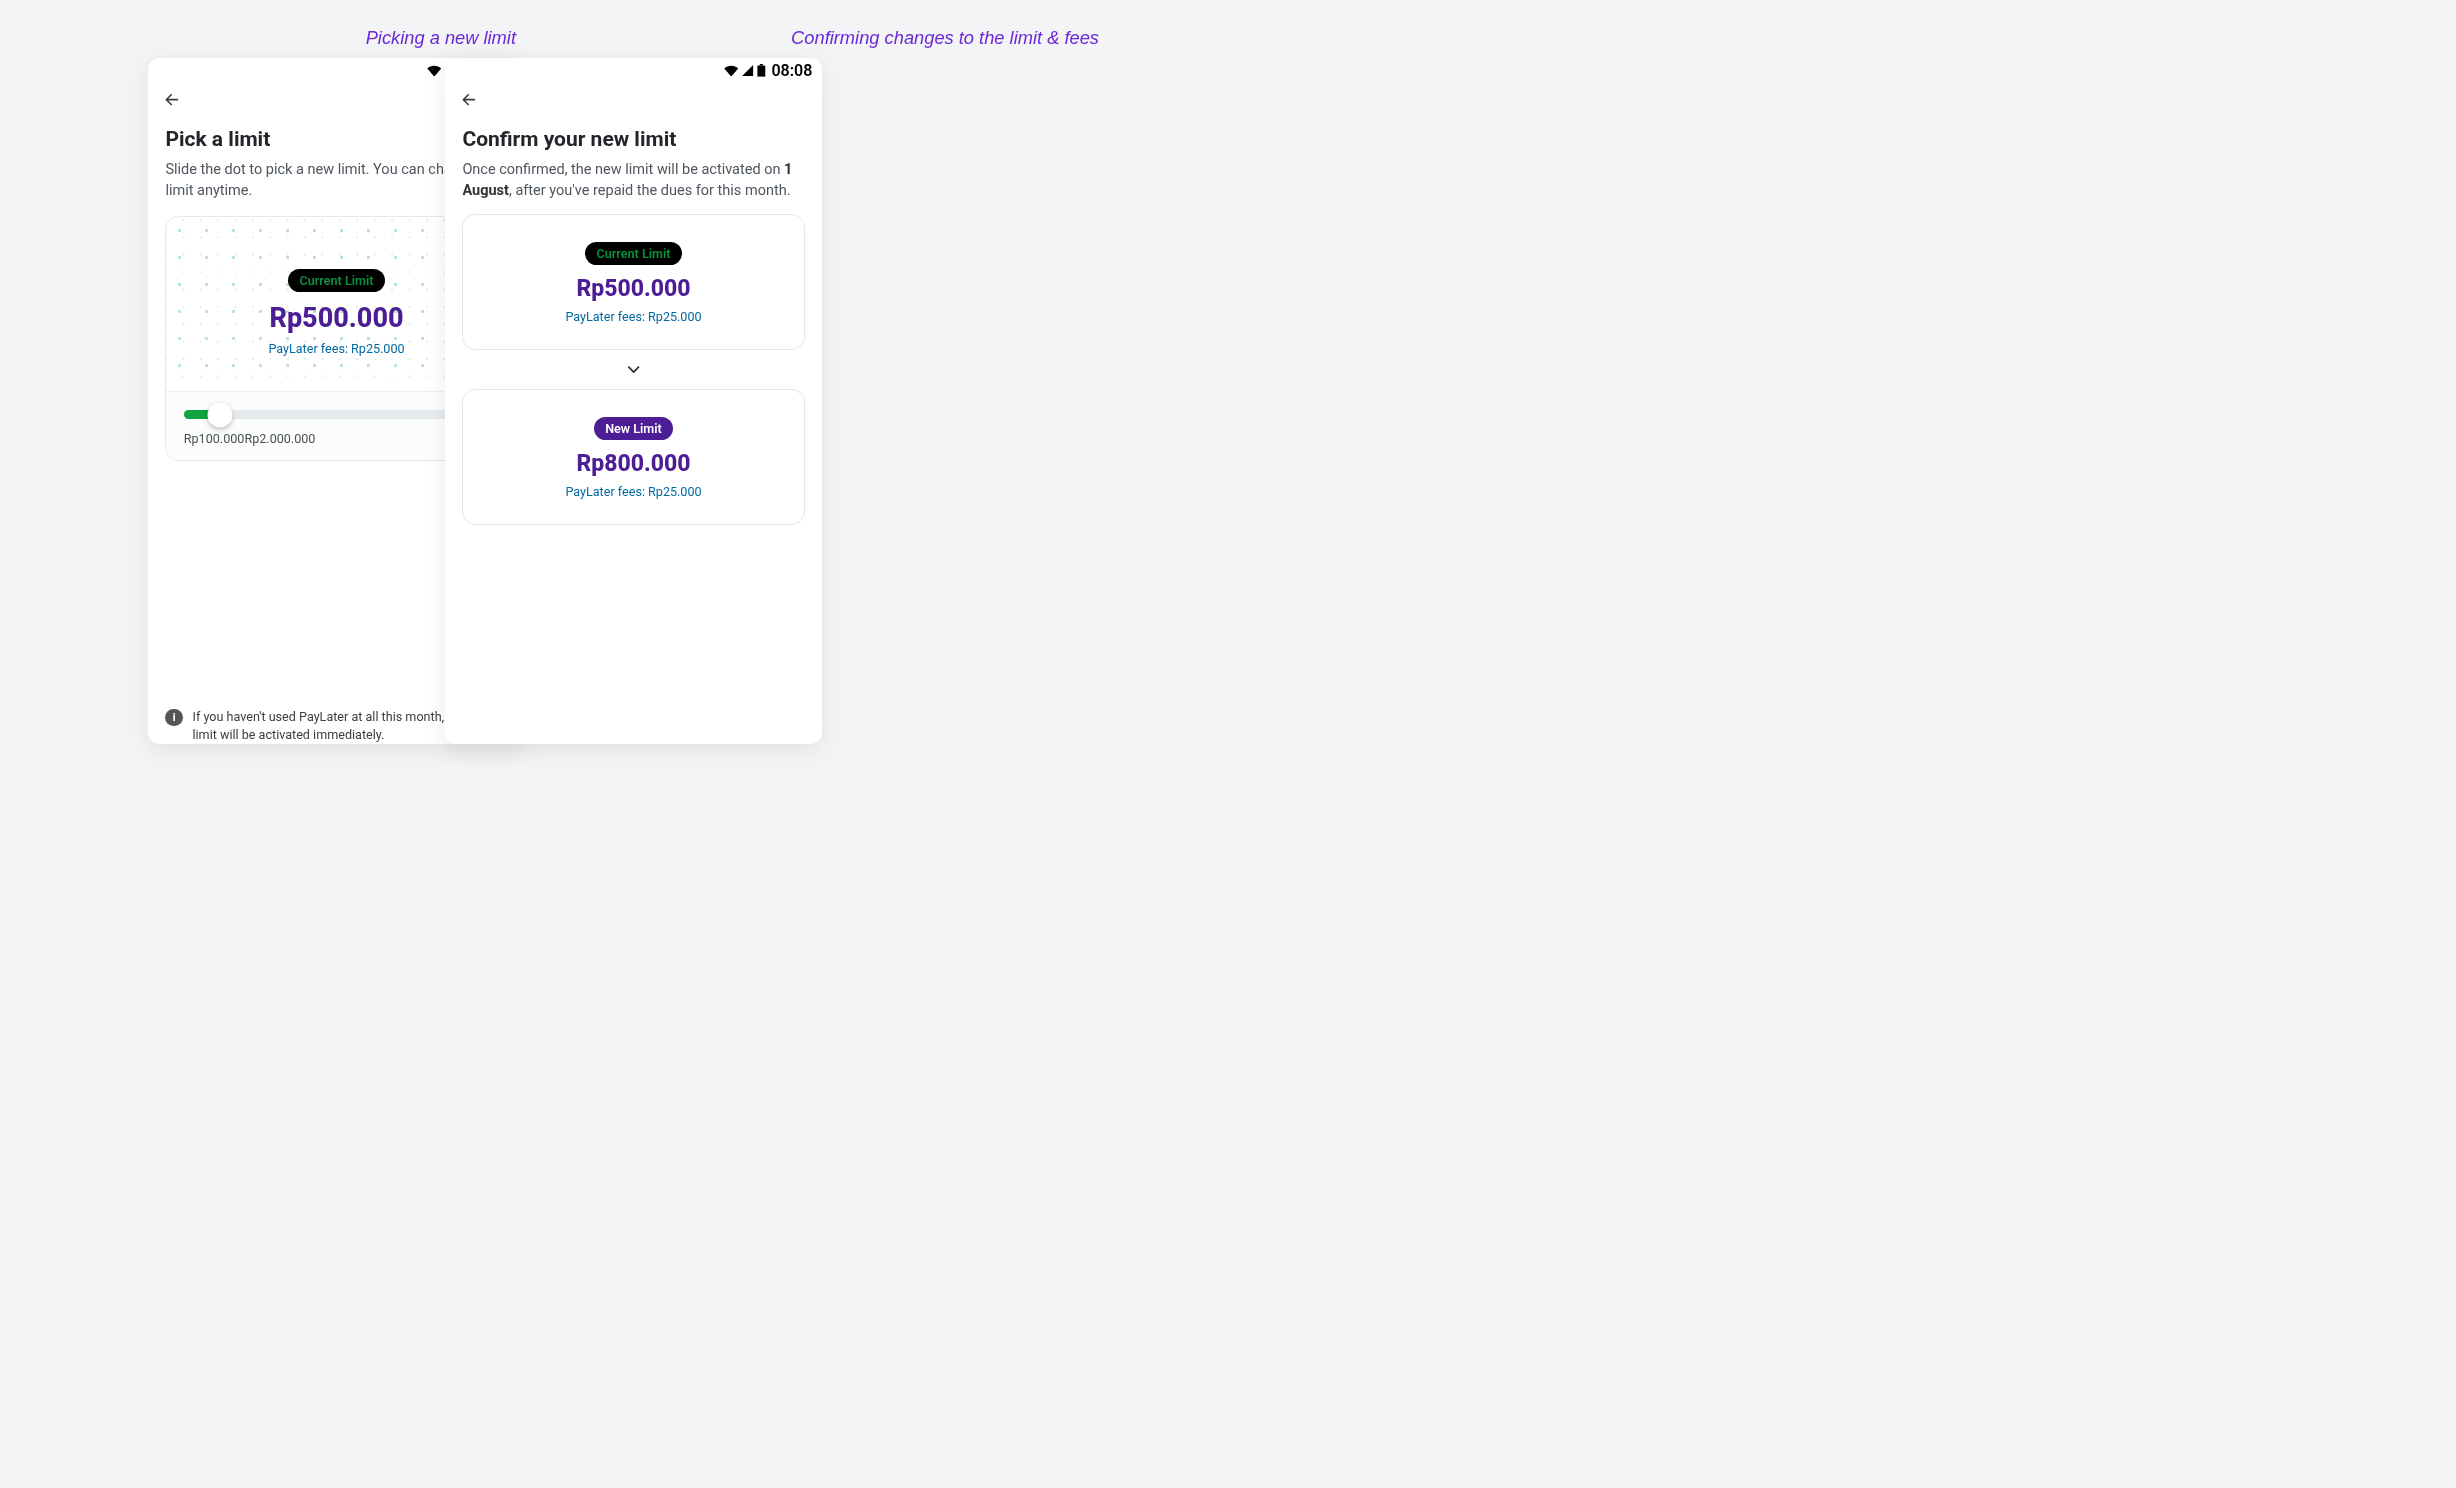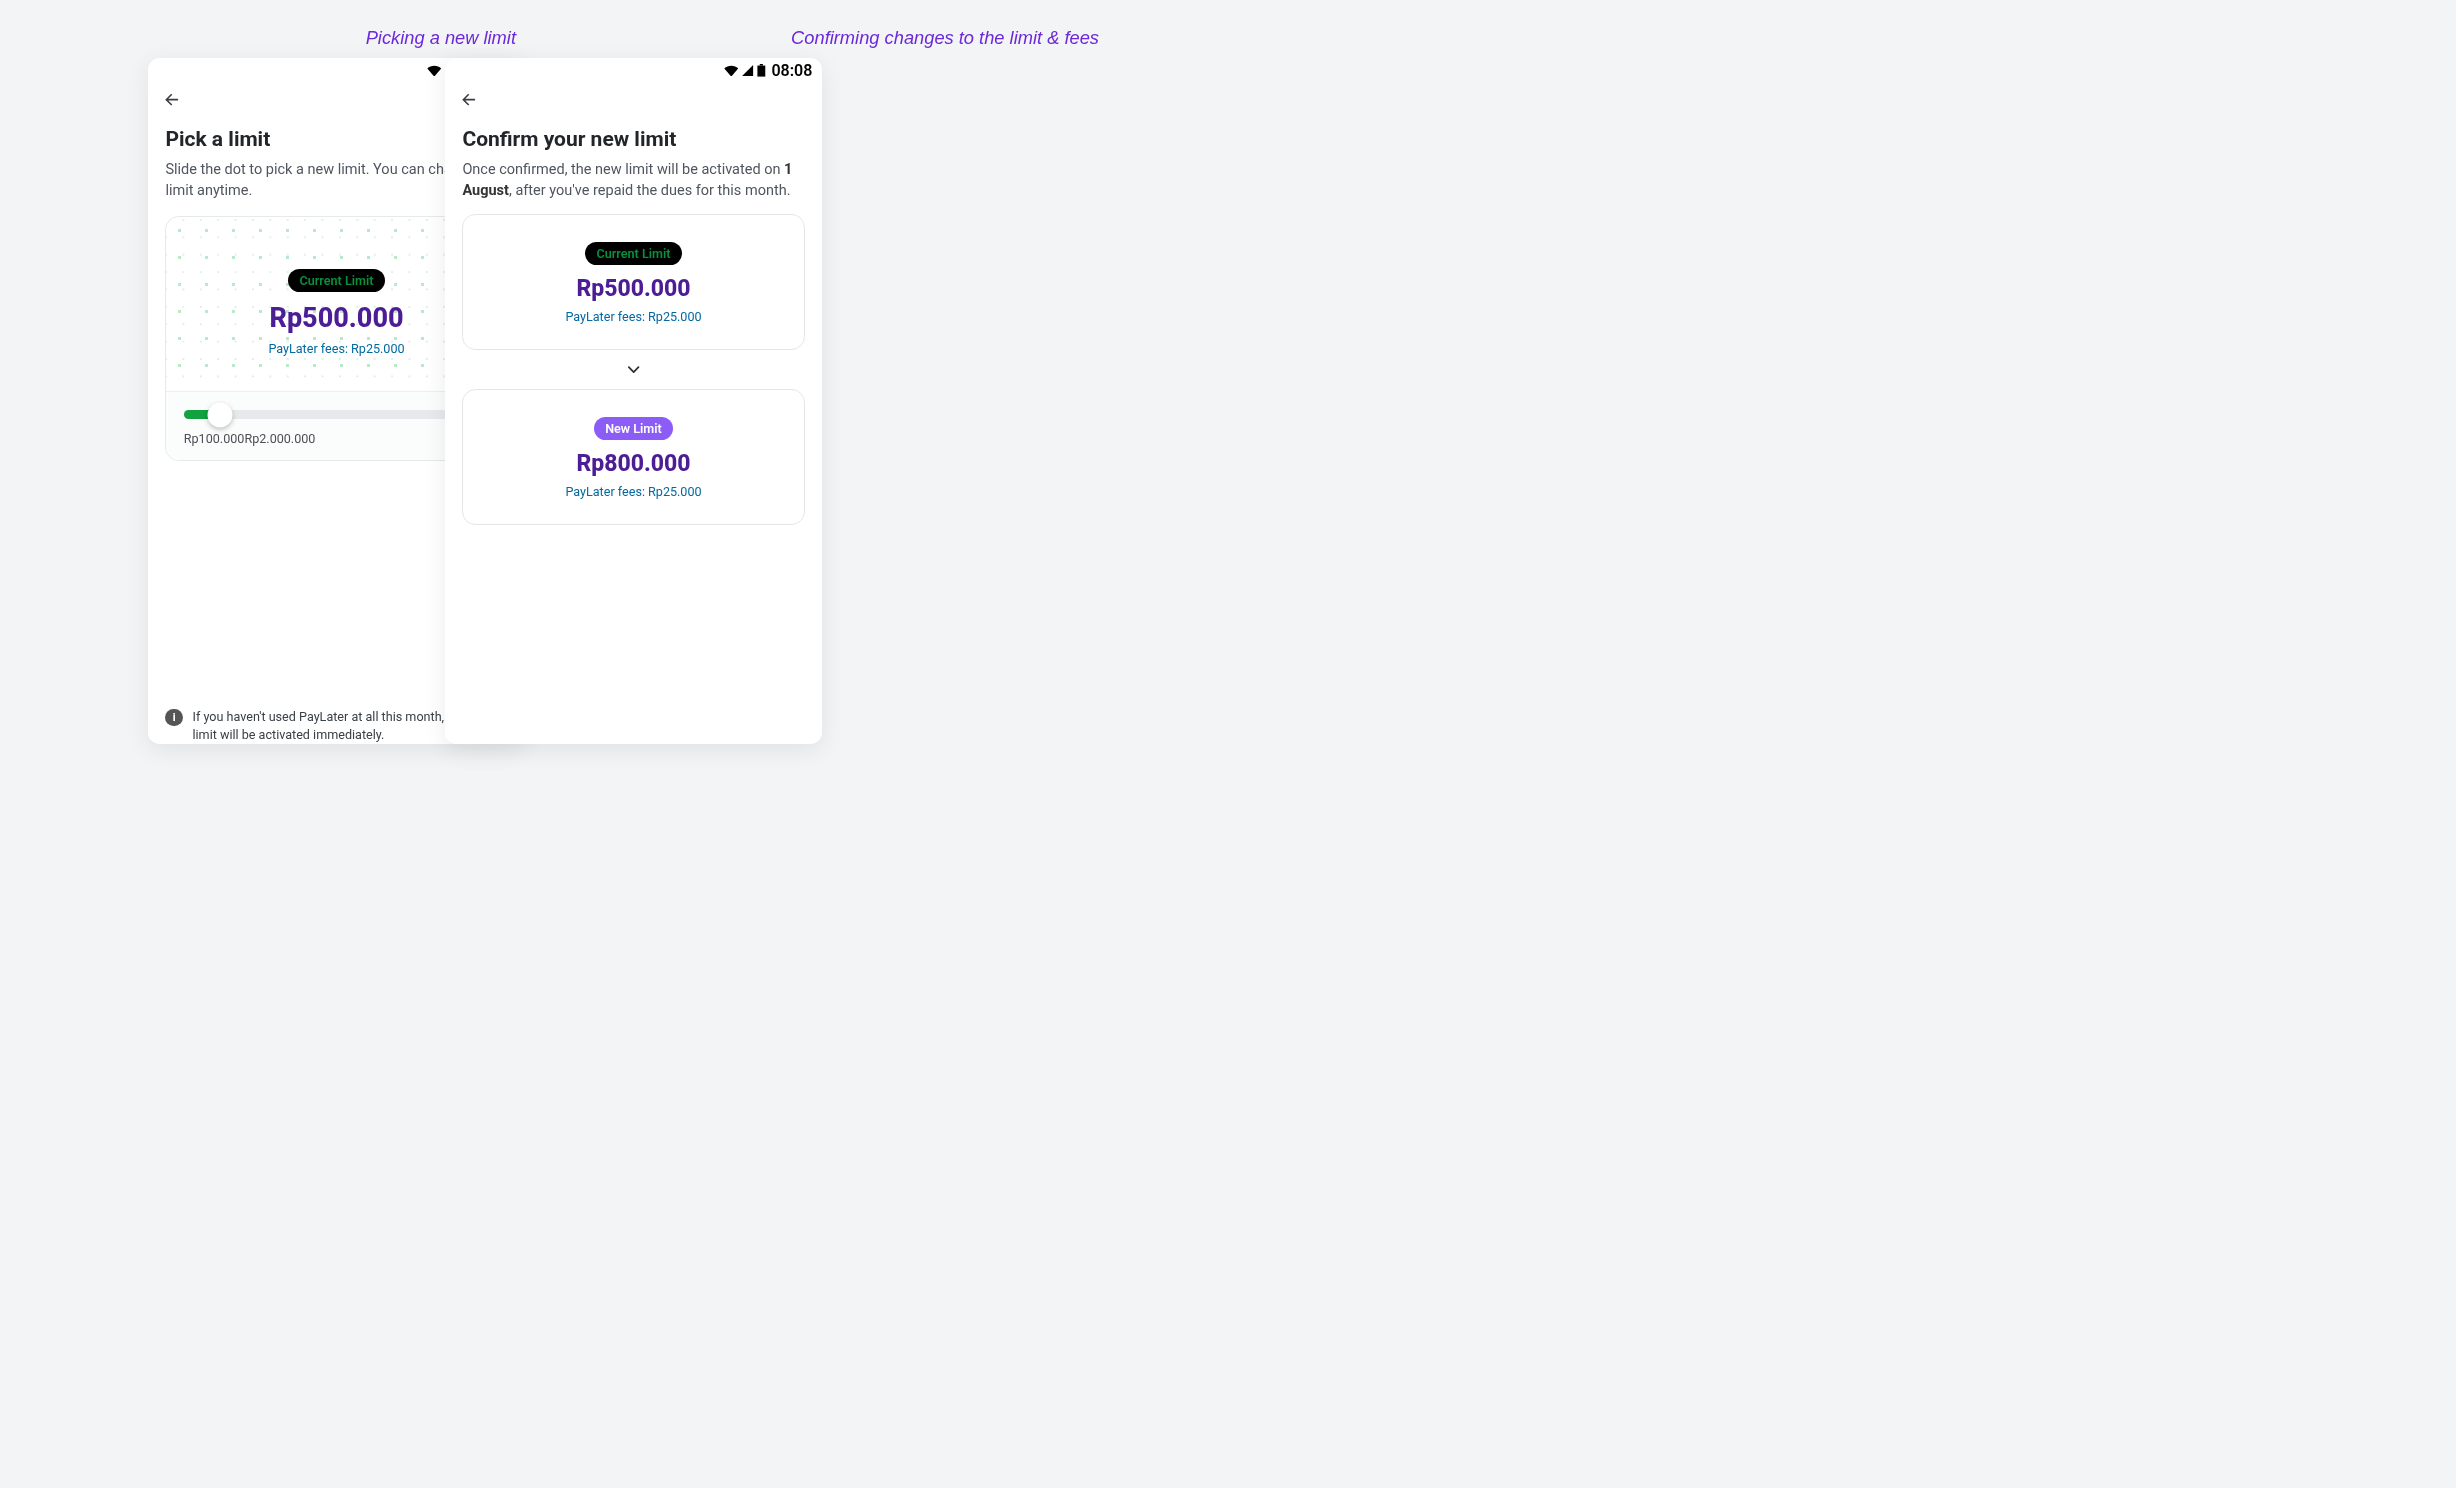--- a/index.html
+++ b/index.html
@@ -85,21 +85,21 @@
     opacity: .9;
     pointer-events: none;
   }
   .chip {
     display: inline-block;
     font-size: 12.6px; font-weight: 600;
     padding: 3.9px 11.6px; border-radius: 965px;
     position: relative;
   }
   .chip-ghost { background: #000000; color: #0a8f3c; }
-  .chip-solid { background: #8b5cf6; color: #fff; }
+  .chip-solid { background: #4c1d95; color: #fff; }
   .amount { font-size: 27px; font-weight: 800; color: #4c1d95; margin-top: 9.7px; position: relative; }
   .fees { font-size: 12.6px; color: #0369a1; margin-top: 7.7px; position: relative; }
   .slider-area {
     background: #fbfcfc;
     border-top: 1px solid #eceff1;
     padding: 17.4px 17.4px 13.5px 17.4px;
   }
   .slider-track {
     position: relative;
     height: 9.7px;

